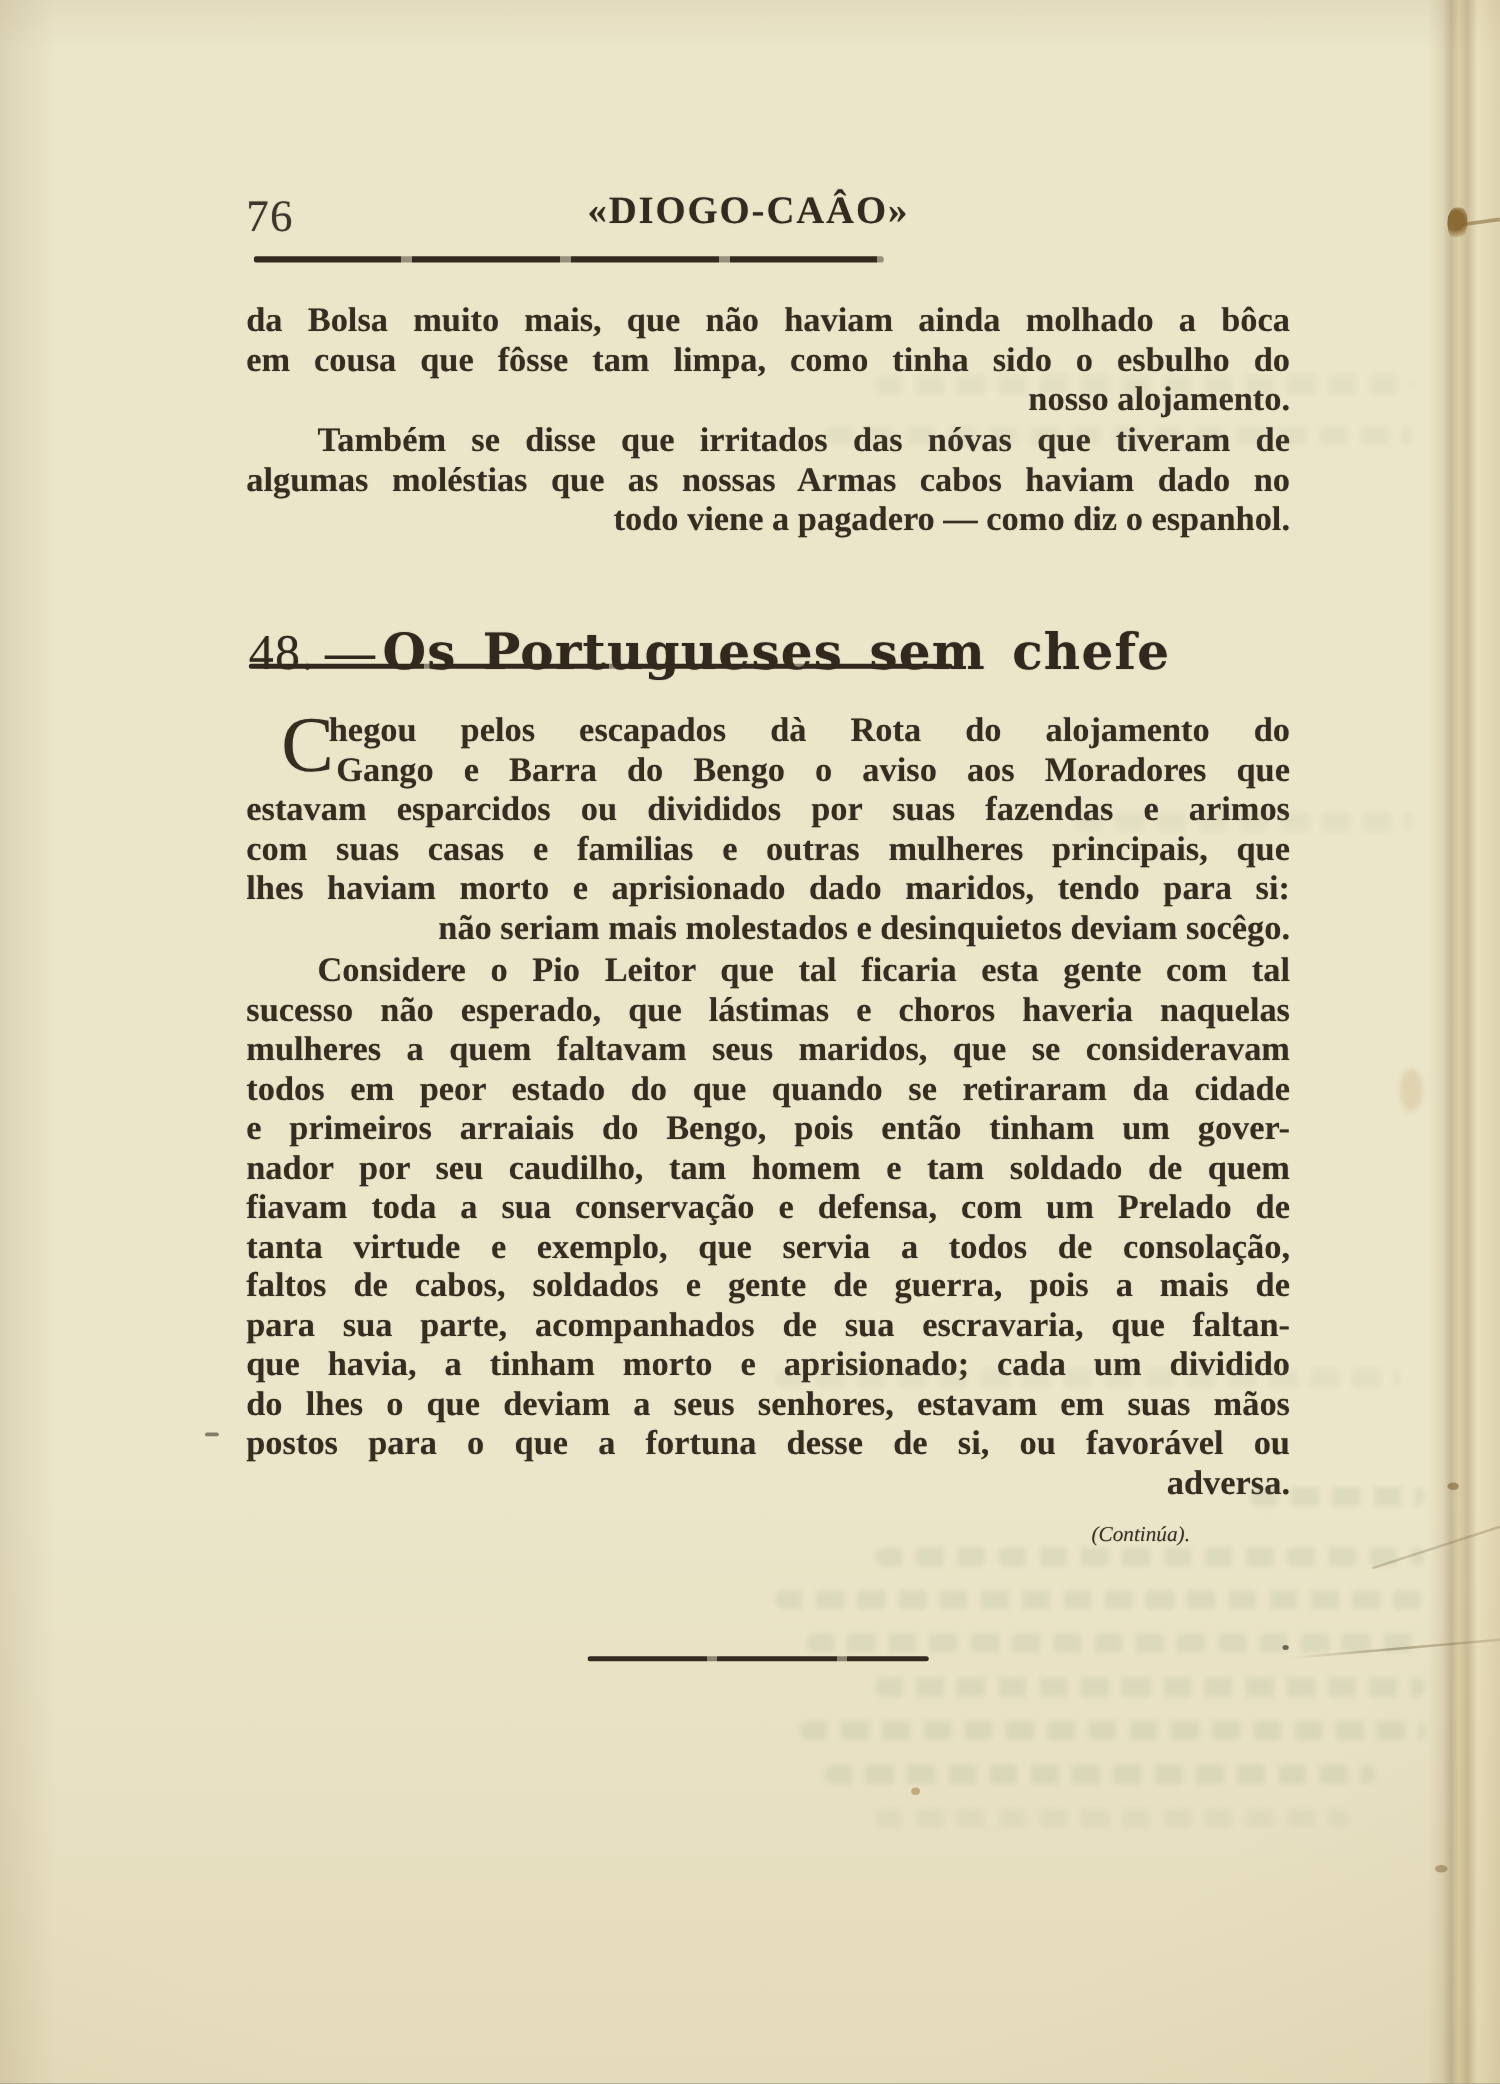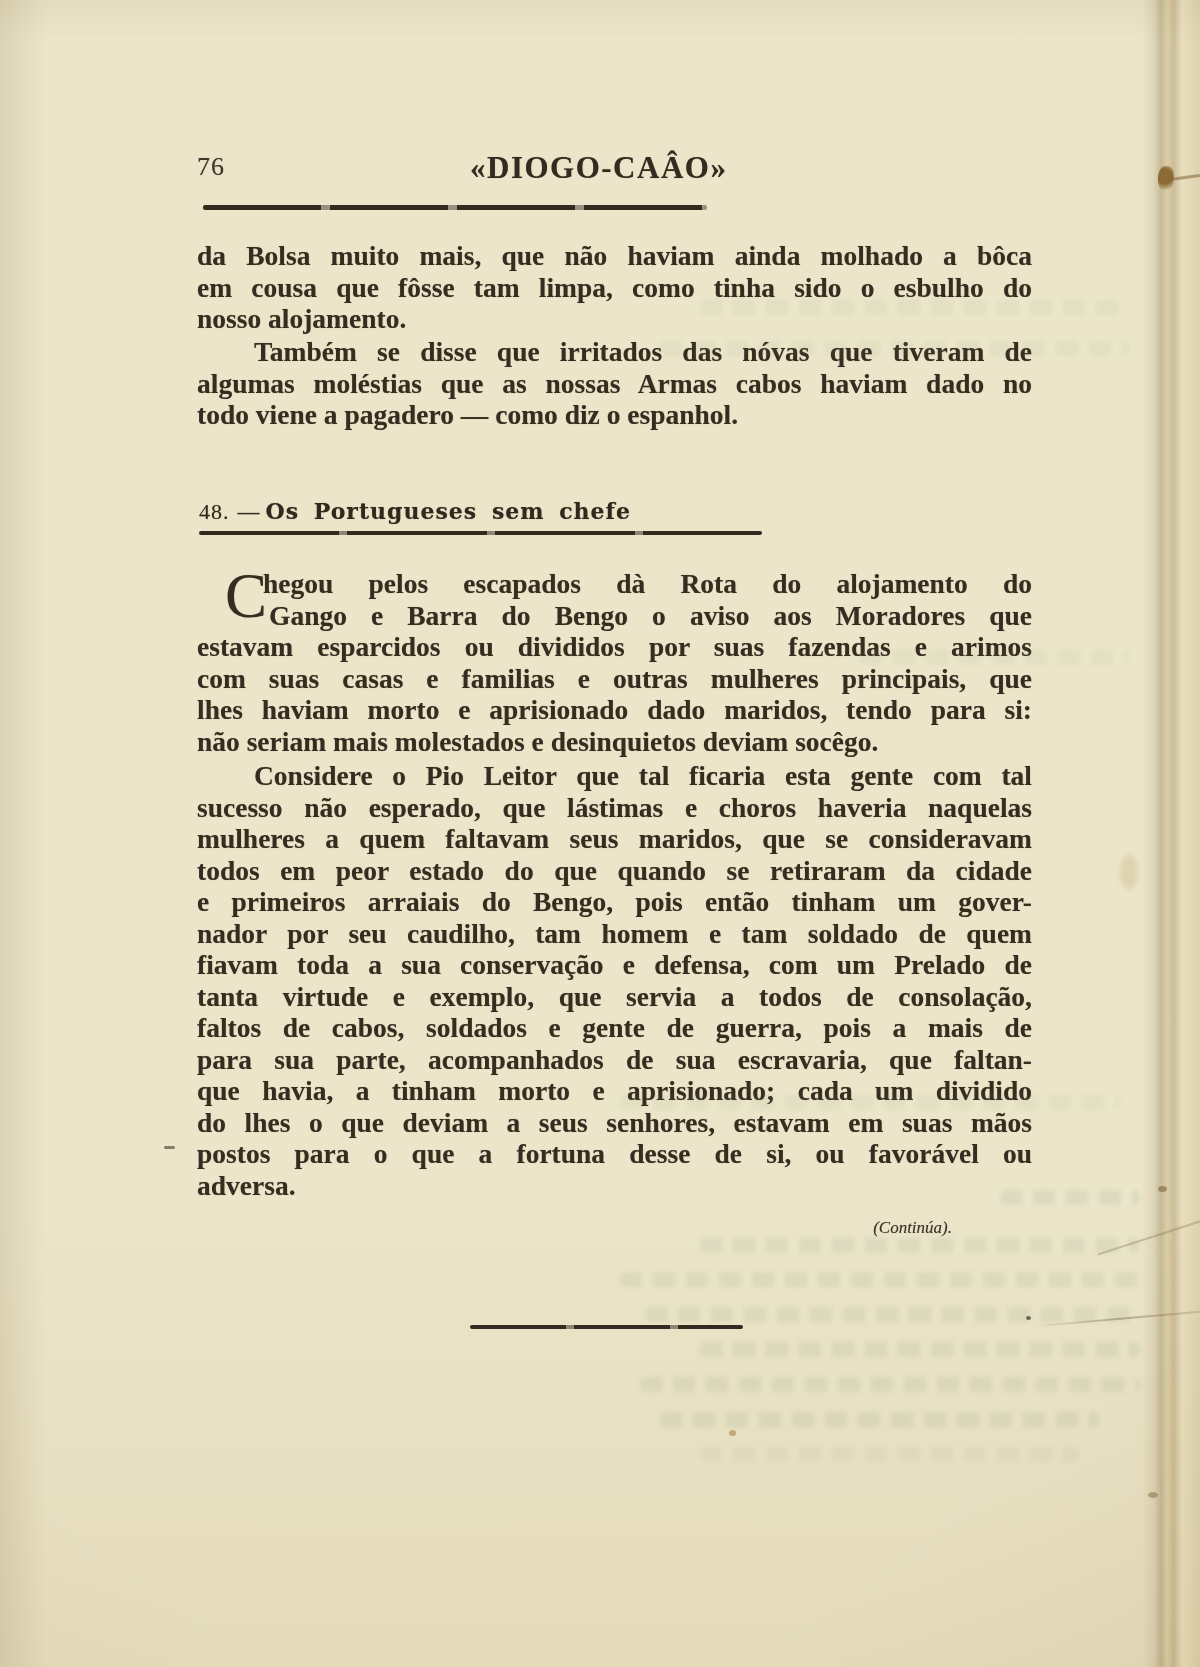--- a/index.html
+++ b/index.html
@@ -13,54 +13,54 @@
       linear-gradient(180deg, rgba(130,105,60,.08) 0px, rgba(130,105,60,0) 40px),
       linear-gradient(180deg, rgba(222,208,160,0) 72%, rgba(196,174,120,.18) 100%),
       #ebe5c9;
     overflow:hidden;
     font-family:"Liberation Serif", serif;
     color:#362b1f;
   }
   
   .pagenum{
     position:absolute;left:197px;top:152px;
-    font-size:26px;letter-spacing:1px;color:#3f352a;
+    font-size:36px;letter-spacing:1px;color:#3f352a;
     text-shadow:0 0 1px rgba(63,53,42,.4);
   }
   .runtitle{
     position:absolute;left:470px;top:150px;white-space:nowrap;
     font-size:31px;font-weight:bold;letter-spacing:1.5px;color:#342a1f;
     text-shadow:0 0 1px rgba(52,42,31,.35);
   }
   .headrule{
     position:absolute;left:203px;top:205px;width:504px;height:5px;
     background:repeating-linear-gradient(90deg,#342a1f 0 118px, rgba(52,42,31,.45) 118px 127px);
     border-radius:2px;
   }
   
   .para{
     position:absolute;left:197px;width:835px;
     font-size:27.5px;font-weight:bold;color:#372c20;
     text-shadow:0 0 1px rgba(55,44,32,.30);
   }
   .line{height:31.5px;line-height:31.5px;white-space:nowrap;}
   .line.j{text-align:justify;text-align-last:justify;white-space:normal;}
-  .line.last{text-align:left;}
+  .line.last{text-align:right;margin-left:16px;}
   .line.ind{padding-left:57px;}
   .line.dc0{padding-left:66px;}
   .line.dc1{padding-left:72px;}
   .dropcap{
     position:absolute;left:28px;top:-2px;
     font-size:63px;line-height:60px;font-weight:normal;color:#372c20;
   }
   .p3{position:relative;}
   
   .heading{
     position:absolute;left:199px;top:498px;white-space:nowrap;
-    font-size:22px;color:#32281d;
+    font-size:40px;color:#32281d;
   }
   .heading .num{font-weight:normal;letter-spacing:1px;text-shadow:0 0 1px rgba(50,40,29,.4);}
   .heading .dash{font-weight:bold;margin:0 6px 0 8px;}
   .heading .htitle{
     font-family:"DejaVu Serif", serif;font-weight:bold;letter-spacing:1px;
     word-spacing:6px;text-shadow:0 0 1px rgba(50,40,29,.45);
   }
   .headingrule{
     position:absolute;left:199px;top:531px;width:563px;height:4px;
     background:repeating-linear-gradient(90deg,#32281d 0 140px, rgba(50,40,29,.5) 140px 148px);

